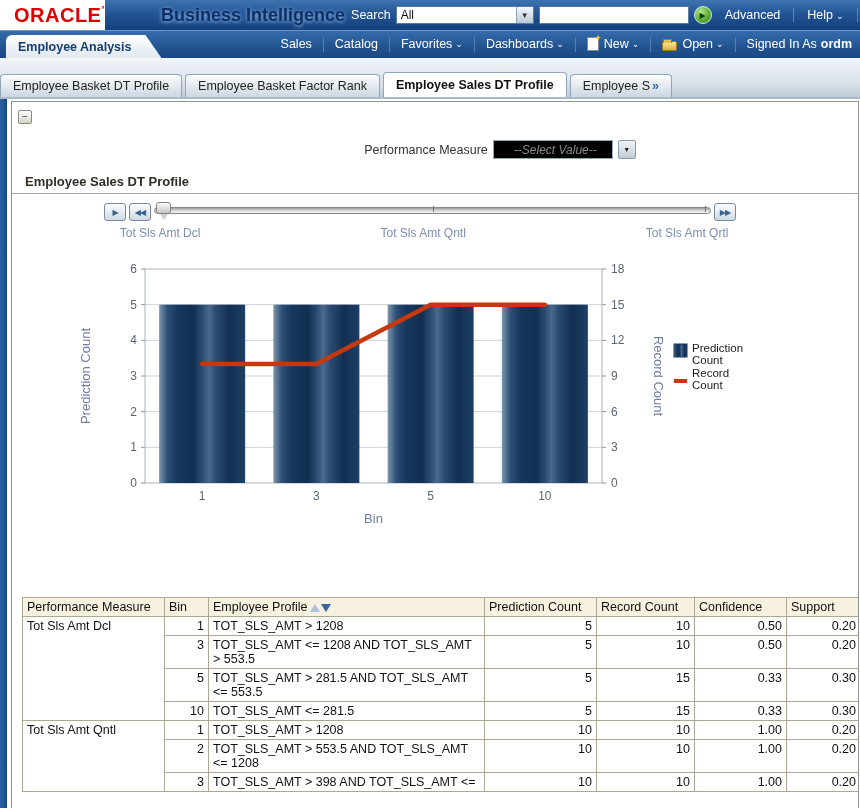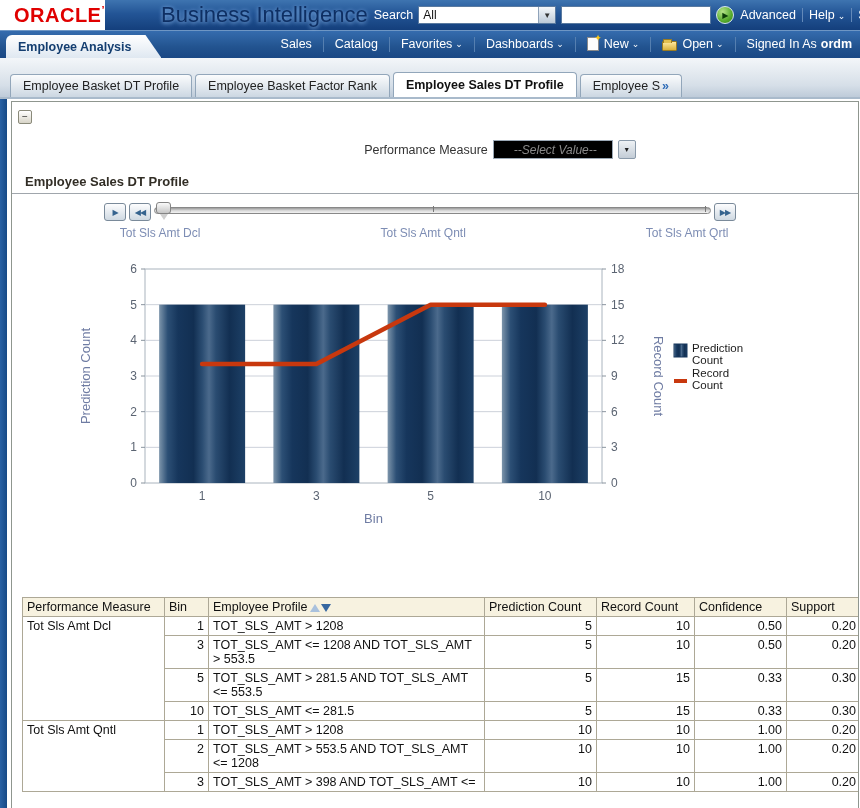--- a/index.html
+++ b/index.html
@@ -5,31 +5,31 @@
   * { box-sizing: border-box; margin: 0; padding: 0; }
   body { font-family: "Liberation Sans", sans-serif; background:#fff; }
   .page { position:relative; width:860px; height:808px; overflow:hidden; background:#fff; }
 
   
   .banner { height:30px; display:flex; align-items:center;
     background:linear-gradient(180deg,#3e74b0 0%,#235596 45%,#143f7c 100%); }
   .logo-box { background:#fff; height:30px; width:140px; display:flex; align-items:center; padding-left:14px; }
   .logo { color:#e00000; font-weight:bold; font-size:20px; letter-spacing:.5px; }
   .logo .mark { font-size:11px; vertical-align:top; }
-  .brand { color:#0e2f63; font-weight:normal; font-size:22px; margin-left:12px; white-space:nowrap;
+  .brand { color:#0e2f63; font-weight:bold; font-size:18px; margin-left:12px; white-space:nowrap;
     text-shadow:0 1px 4px rgba(160,205,255,.95);padding-left:44px; }
   .search-area { display:flex; align-items:center; margin-left:6px; gap:5px; }
   .search-label { color:#fff; font-size:12.5px; }
   .search-select { width:138px; height:18px; background:#fff; border:1px solid #5a7aa0; display:flex; align-items:center; font-size:12px; color:#111; }
   .search-select .val { flex:1; padding-left:4px; }
   .search-select .sel-btn { width:17px; height:16px; background:linear-gradient(180deg,#f4f7fa,#bcc9d8); border-left:1px solid #8fa3ba; font-size:8px; color:#333; display:flex;align-items:center;justify-content:center; }
   .search-input { width:150px; height:18px; border:1px solid #5a7aa0; font-size:12px; padding:0 3px; }
   .go-btn { width:18px; height:18px; border-radius:50%; background:radial-gradient(circle at 35% 30%,#b6e48a,#57ab2e 60%,#2f7d18); border:1px solid #d7e5f2; color:#0c3d08; font-size:8px; display:flex; align-items:center; justify-content:center; cursor:pointer; }
   .banner-links { margin-left:auto; display:flex; align-items:center; color:#fff; font-size:12.5px; white-space:nowrap; }
-  .banner-links .b-item { padding:0 6px; cursor:pointer; }
+  .banner-links .b-item { padding:0 13px; cursor:pointer; }
   .banner-links .divider { width:1px; height:14px; background:#6389b9; }
   .chev { font-size:9px; margin-left:3px; }
 
   
   .navbar { height:28px; display:flex; align-items:flex-end;
     background:linear-gradient(180deg,#356cae 0%,#22538f 60%,#1a4885 100%); border-top:1px solid #6e96c4; white-space:nowrap; overflow:hidden; }
   .dash-tab { margin-left:6px; height:23px; display:flex; align-items:center; padding:0 30px 0 12px;
     background:linear-gradient(180deg,#ffffff,#dfe8f1); border-radius:6px 10px 0 0;
     clip-path:polygon(0 0,calc(100% - 16px) 0,100% 100%,0 100%);
     color:#143e70; font-weight:bold; font-size:12.5px; }
@@ -37,21 +37,21 @@
   .nav-item { padding:0 11px; display:flex; align-items:center; cursor:pointer; }
   .nav-div { width:1px; height:15px; background:#557fb0; }
   .doc-icon { position:relative; width:12px; height:14px; background:#fdfdfd; border:1px solid #8a8a8a; margin-right:5px; }
   .doc-icon .star { position:absolute; right:-4px; top:-5px; color:#f5c518; font-size:9px; }
   .folder-icon { position:relative; width:15px; height:10px; background:linear-gradient(180deg,#ffe9a0,#d9b23c); border:1px solid #9a7c22; border-radius:1px; margin-right:5px; margin-top:3px; }
   .folder-icon::before { content:""; position:absolute; top:-3px; left:0; width:7px; height:3px; background:#e3c050; border:1px solid #9a7c22; border-bottom:none; border-radius:1px 1px 0 0; }
   .signed-in { padding:0 8px 0 11px; }
   .signed-in b { margin-left:4px; }
 
   
-  .tabstrip { height:41px; background:linear-gradient(180deg,#f3f6f9 0%,#d6dfe8 70%,#bccormack 100%); background:linear-gradient(180deg,#f3f6f9 0%,#d6dfe8 70%,#becbd9 100%); display:flex; align-items:flex-end; padding-left:10px; border-bottom:2px solid #a9bacb; }
+  .tabstrip { height:41px; background:linear-gradient(180deg,#f3f6f9 0%,#d6dfe8 70%,#bccormack 100%); background:linear-gradient(180deg,#f3f6f9 0%,#d6dfe8 70%,#becbd9 100%); display:flex; align-items:flex-end; border-bottom:2px solid #a9bacb; }
   .tab { height:23px; display:flex; align-items:center; padding:0 12px; margin-right:3px; font-size:12.5px; color:#222;
     background:linear-gradient(180deg,#fbfcfd,#ccd7e2); border:1px solid #92a6ba; border-bottom:none; border-radius:4px 4px 0 0; cursor:pointer; white-space:nowrap; }
   .tab.active { background:#fff; font-weight:bold; height:25px; color:#111; }
   .tab .more { color:#2e6cb8; font-weight:bold; margin-left:2px; }
   .strip-options { margin-left:auto; margin-right:6px; margin-bottom:4px; width:22px; height:16px; position:relative; cursor:pointer; }
 
   
   .content { position:relative; height:721px; }
   .left-strip { position:absolute; left:0; top:0; bottom:0; width:7px; background:linear-gradient(90deg,#2a62a4,#174a86); z-index:5; }
   .bottom-strip { position:absolute; left:0; right:0; bottom:0; height:8px; background:linear-gradient(180deg,#7fa9d3,#2a5d9e 55%,#1d4a84); z-index:6; }

